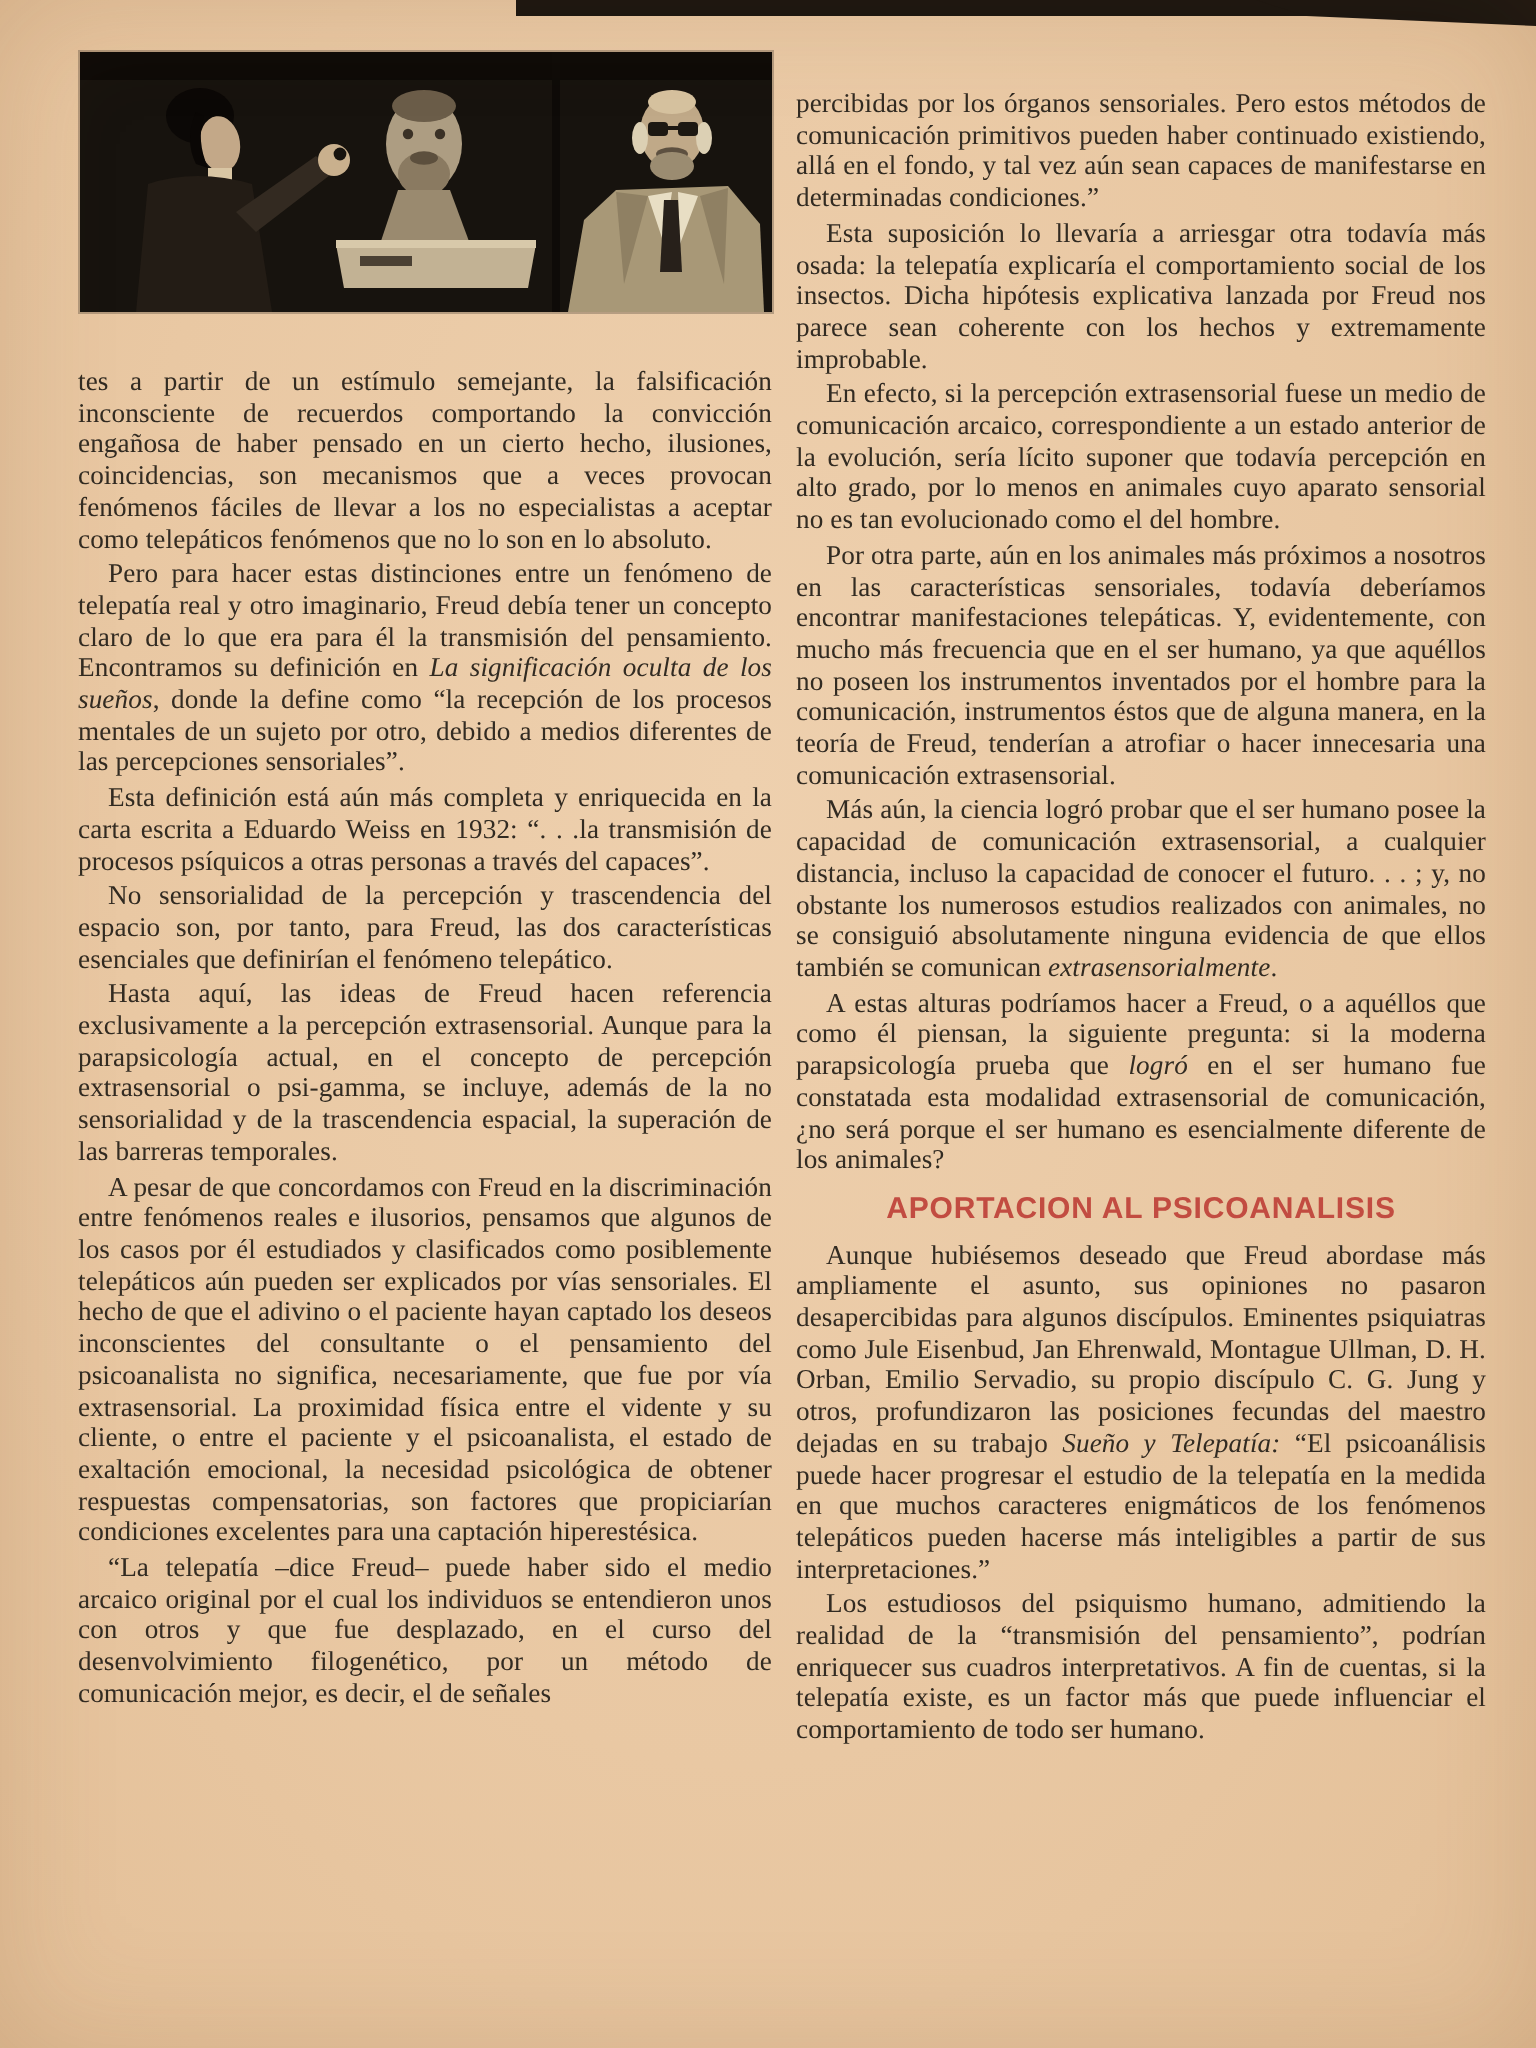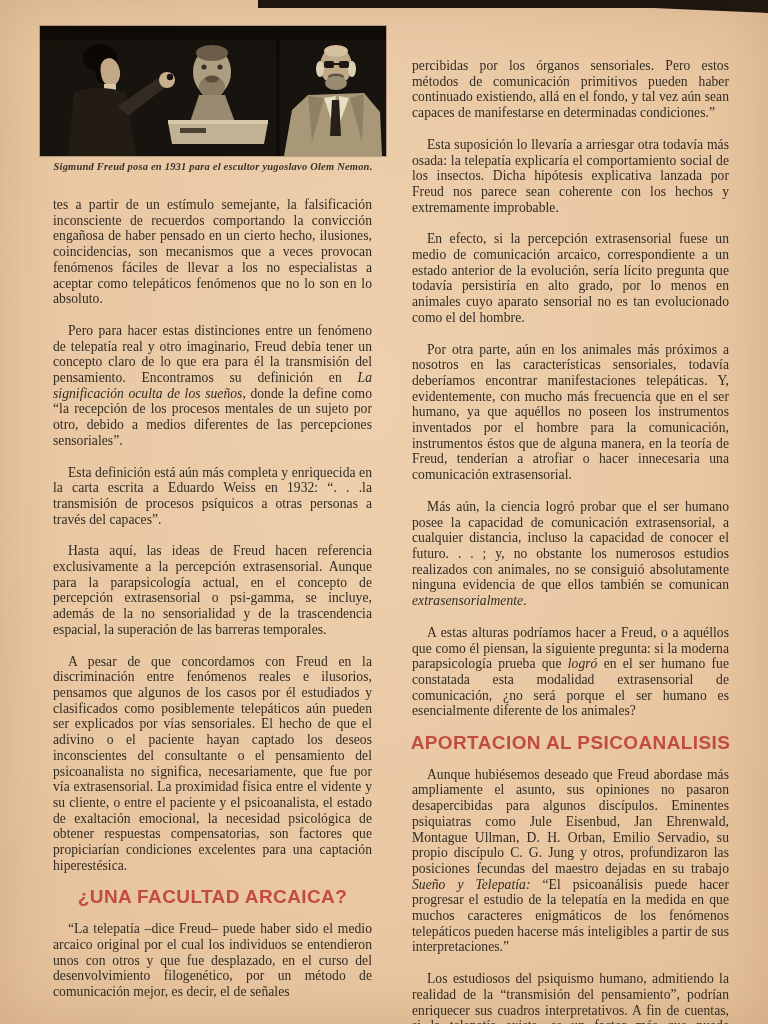--- a/index.html
+++ b/index.html
@@ -41,27 +41,27 @@
   .column {
     position: absolute;
     color: #322b22;
     font-size: 13.6px;
     line-height: 15.7px;
     text-align: justify;
     letter-spacing: 0.05px;
   }
   .col-left  { left: 37px;  top: 181px; width: 351px; }
   .col-right { left: 396px; top: 42px;  width: 349px; }
-  .column p.para { margin: 16px; text-indent: 15px; }
+  .column p.para { margin: 2px; text-indent: 15px; }
   .column p.para.no-indent { text-indent: 0; }
   .it { font-style: italic; }
   .red-heading {
     font-family: "Liberation Sans", sans-serif;
     font-weight: bold;
-    font-size: 19px;
+    font-size: 15px;
     letter-spacing: 0.4px;
     color: #c24c41;
     text-align: center;
     margin: 9px 0 7px 0;
   }
   .paper-vignette {
     position: absolute; inset: 0; pointer-events: none;
     box-shadow: inset 0 0 60px rgba(120,80,40,0.18);
   }
 </style>
@@ -109,36 +109,35 @@
       <ellipse cx="296" cy="25" rx="12" ry="6" fill="#d6c29f"></ellipse>
       <ellipse cx="280" cy="43" rx="4" ry="8" fill="#dcd0b4"></ellipse>
       <ellipse cx="312" cy="43" rx="4" ry="8" fill="#dcd0b4"></ellipse>
       <rect x="284" y="35" width="10" height="7" rx="2" fill="#1d1812"></rect>
       <rect x="299" y="35" width="10" height="7" rx="2" fill="#1d1812"></rect>
       <rect x="293" y="37" width="7" height="2" fill="#1d1812"></rect>
       <ellipse cx="296" cy="51" rx="8" ry="3.4" fill="#5d5040"></ellipse>
       <ellipse cx="296" cy="57" rx="11" ry="7" fill="#9b8c71"></ellipse>
       <rect x="236" y="0" width="4" height="130" fill="#0e0b08"></rect>
     </svg>
-    <div class="caption">Sigmund Freud posa en 1931 para el escultor yugoslavo Olem Nemon.</div>
   </div>
 
   <div class="column col-left">
       <p class="para no-indent"><span>tes a partir de un estímulo semejante, la falsificación inconsciente de recuerdos comportando la convicción engañosa de haber pensado en un cierto hecho, ilusiones, coincidencias, son mecanismos que a veces provocan fenómenos fáciles de llevar a los no especialistas a aceptar como telepáticos fenómenos que no lo son en lo absoluto.</span></p>
       <p class="para"><span>Pero para hacer estas distinciones entre un fenómeno de telepatía real y otro imaginario, Freud debía tener un concepto claro de lo que era para él la transmisión del pensamiento. Encontramos su definición en </span><span class="it">La significación oculta de los sueños</span><span>, donde la define como “la recepción de los procesos mentales de un sujeto por otro, debido a medios diferentes de las percepciones sensoriales”.</span></p>
       <p class="para"><span>Esta definición está aún más completa y enriquecida en la carta escrita a Eduardo Weiss en 1932: “. . .la transmisión de procesos psíquicos a otras personas a través del capaces”.</span></p>
+      <p class="para"><span>No sensorialidad de la percepción y trascendencia del espacio son, por tanto, para Freud, las dos características esenciales que definirían el fenómeno telepático.</span></p>
       <p class="para"><span>Hasta aquí, las ideas de Freud hacen referencia exclusivamente a la percepción extrasensorial. Aunque para la parapsicología actual, en el concepto de percepción extrasensorial o psi-gamma, se incluye, además de la no sensorialidad y de la trascendencia espacial, la superación de las barreras temporales.</span></p>
       <p class="para"><span>A pesar de que concordamos con Freud en la discriminación entre fenómenos reales e ilusorios, pensamos que algunos de los casos por él estudiados y clasificados como posiblemente telepáticos aún pueden ser explicados por vías sensoriales. El hecho de que el adivino o el paciente hayan captado los deseos inconscientes del consultante o el pensamiento del psicoanalista no significa, necesariamente, que fue por vía extrasensorial. La proximidad física entre el vidente y su cliente, o entre el paciente y el psicoanalista, el estado de exaltación emocional, la necesidad psicológica de obtener respuestas compensatorias, son factores que propiciarían condiciones excelentes para una captación hiperestésica.</span></p>
-      <h3 class="red-heading">¿UNA FACULTAD ARCAICA?</h3>
       <p class="para"><span>“La telepatía –dice Freud– puede haber sido el medio arcaico original por el cual los individuos se entendieron unos con otros y que fue desplazado, en el curso del desenvolvimiento filogenético, por un método de comunicación mejor, es decir, el de señales</span></p>
     </div>
   <div class="column col-right">
       <p class="para no-indent"><span>percibidas por los órganos sensoriales. Pero estos métodos de comunicación primitivos pueden haber continuado existiendo, allá en el fondo, y tal vez aún sean capaces de manifestarse en determinadas condiciones.”</span></p>
       <p class="para"><span>Esta suposición lo llevaría a arriesgar otra todavía más osada: la telepatía explicaría el comportamiento social de los insectos. Dicha hipótesis explicativa lanzada por Freud nos parece sean coherente con los hechos y extremamente improbable.</span></p>
-      <p class="para"><span>En efecto, si la percepción extrasensorial fuese un medio de comunicación arcaico, correspondiente a un estado anterior de la evolución, sería lícito pregunta que todavía persistiría en alto grado, por lo menos en animales cuyo aparato sensorial no es tan evolucionado como el del hombre.</span></p>
+      <p class="para"><span>En efecto, si la percepción extrasensorial fuese un medio de comunicación arcaico, correspondiente a un estado anterior de la evolución, sería lícito suponer que todavía percepción en alto grado, por lo menos en animales cuyo aparato sensorial no es tan evolucionado como el del hombre.</span></p>
       <p class="para"><span>Por otra parte, aún en los animales más próximos a nosotros en las características sensoriales, todavía deberíamos encontrar manifestaciones telepáticas. Y, evidentemente, con mucho más frecuencia que en el ser humano, ya que aquéllos no poseen los instrumentos inventados por el hombre para la comunicación, instrumentos éstos que de alguna manera, en la teoría de Freud, tenderían a atrofiar o hacer innecesaria una comunicación extrasensorial.</span></p>
       <p class="para"><span>Más aún, la ciencia logró probar que el ser humano posee la capacidad de comunicación extrasensorial, a cualquier distancia, incluso la capacidad de conocer el futuro. . . ; y, no obstante los numerosos estudios realizados con animales, no se consiguió absolutamente ninguna evidencia de que ellos también se comunican </span><span class="it">extrasensorialmente</span><span>.</span></p>
       <p class="para"><span>A estas alturas podríamos hacer a Freud, o a aquéllos que como él piensan, la siguiente pregunta: si la moderna parapsicología prueba que </span><span class="it">logró</span><span> en el ser humano fue constatada esta modalidad extrasensorial de comunicación, ¿no será porque el ser humano es esencialmente diferente de los animales?</span></p>
       <h3 class="red-heading">APORTACION AL PSICOANALISIS</h3>
       <p class="para"><span>Aunque hubiésemos deseado que Freud abordase más ampliamente el asunto, sus opiniones no pasaron desapercibidas para algunos discípulos. Eminentes psiquiatras como Jule Eisenbud, Jan Ehrenwald, Montague Ullman, D. H. Orban, Emilio Servadio, su propio discípulo C. G. Jung y otros, profundizaron las posiciones fecundas del maestro dejadas en su trabajo </span><span class="it">Sueño y Telepatía:</span><span> “El psicoanálisis puede hacer progresar el estudio de la telepatía en la medida en que muchos caracteres enigmáticos de los fenómenos telepáticos pueden hacerse más inteligibles a partir de sus interpretaciones.”</span></p>
       <p class="para"><span>Los estudiosos del psiquismo humano, admitiendo la realidad de la “transmisión del pensamiento”, podrían enriquecer sus cuadros interpretativos. A fin de cuentas, si la telepatía existe, es un factor más que puede influenciar el comportamiento de todo ser humano.</span></p>
     </div>
 
   <div class="paper-vignette"></div>
 </div>

